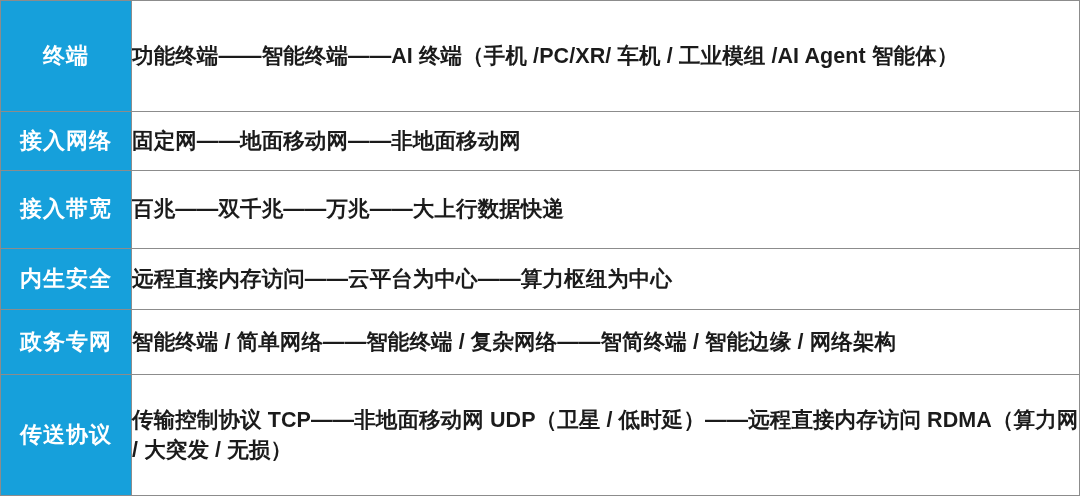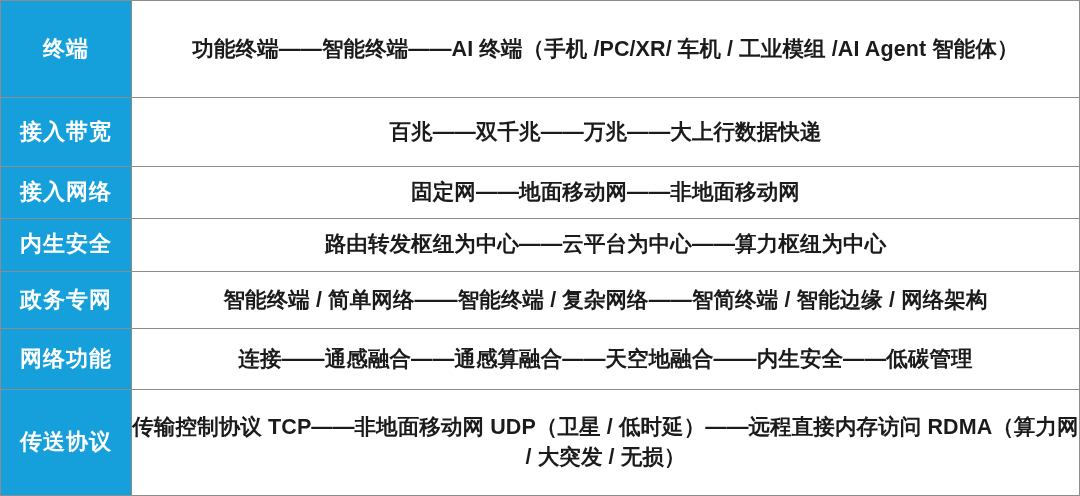--- a/index.html
+++ b/index.html
@@ -69,21 +69,20 @@
     box-sizing: border-box;
     color: #1b1b1b;
     font-size: 21.5px;
     font-weight: 700;
     line-height: 1.42;
     letter-spacing: 0.1px;
     word-break: break-word;
   }
   td.row-content .content-text {
     display: block;
-    text-align: center;
   }
 
   
   tr[data-row="0"] { height: 88px; }
   tr[data-row="1"] { height: 62px; }
   tr[data-row="2"] { height: 47px; }
   tr[data-row="3"] { height: 48px; }
   tr[data-row="4"] { height: 48px; }
   tr[data-row="5"] { height: 52px; }
   tr[data-row="6"] { height: 55px; }
@@ -98,65 +97,57 @@
 
       <tr class="evo-row" data-row="0">
         <th class="row-label">
           <div class="label-chip">终端</div>
         </th>
         <td class="row-content">
           <span class="content-text">功能终端——智能终端——AI 终端（手机 /PC/XR/ 车机 / 工业模组 /AI Agent 智能体）</span>
         </td>
       </tr>
 
+      <tr class="evo-row" data-row="2">
+        <th class="row-label">
+          <div class="label-chip">接入网络</div>
+        </th>
+        <td class="row-content">
+          <span class="content-text">固定网——地面移动网——非地面移动网</span>
+        </td>
+      </tr>
+
       <tr class="evo-row" data-row="1">
         <th class="row-label">
           <div class="label-chip">接入带宽</div>
         </th>
         <td class="row-content">
           <span class="content-text">百兆——双千兆——万兆——大上行数据快递</span>
         </td>
       </tr>
 
-      <tr class="evo-row" data-row="2">
-        <th class="row-label">
-          <div class="label-chip">接入网络</div>
-        </th>
-        <td class="row-content">
-          <span class="content-text">固定网——地面移动网——非地面移动网</span>
-        </td>
-      </tr>
-
 
       <tr class="evo-row" data-row="4">
         <th class="row-label">
           <div class="label-chip">内生安全</div>
         </th>
         <td class="row-content">
-          <span class="content-text">路由转发枢纽为中心——云平台为中心——算力枢纽为中心</span>
+          <span class="content-text">远程直接内存访问——云平台为中心——算力枢纽为中心</span>
         </td>
       </tr>
 
       <tr class="evo-row" data-row="5">
         <th class="row-label">
           <div class="label-chip">政务专网</div>
         </th>
         <td class="row-content">
           <span class="content-text">智能终端 / 简单网络——智能终端 / 复杂网络——智简终端 / 智能边缘 / 网络架构</span>
         </td>
       </tr>
 
-      <tr class="evo-row" data-row="6">
-        <th class="row-label">
-          <div class="label-chip">网络功能</div>
-        </th>
-        <td class="row-content">
-          <span class="content-text">连接——通感融合——通感算融合——天空地融合——内生安全——低碳管理</span>
-        </td>
-      </tr>
 
       <tr class="evo-row" data-row="7">
         <th class="row-label">
           <div class="label-chip">传送协议</div>
         </th>
         <td class="row-content">
           <span class="content-text">传输控制协议 TCP——非地面移动网 UDP（卫星 / 低时延）——远程直接内存访问 RDMA（算力网 / 大突发 / 无损）</span>
         </td>
       </tr>
 

